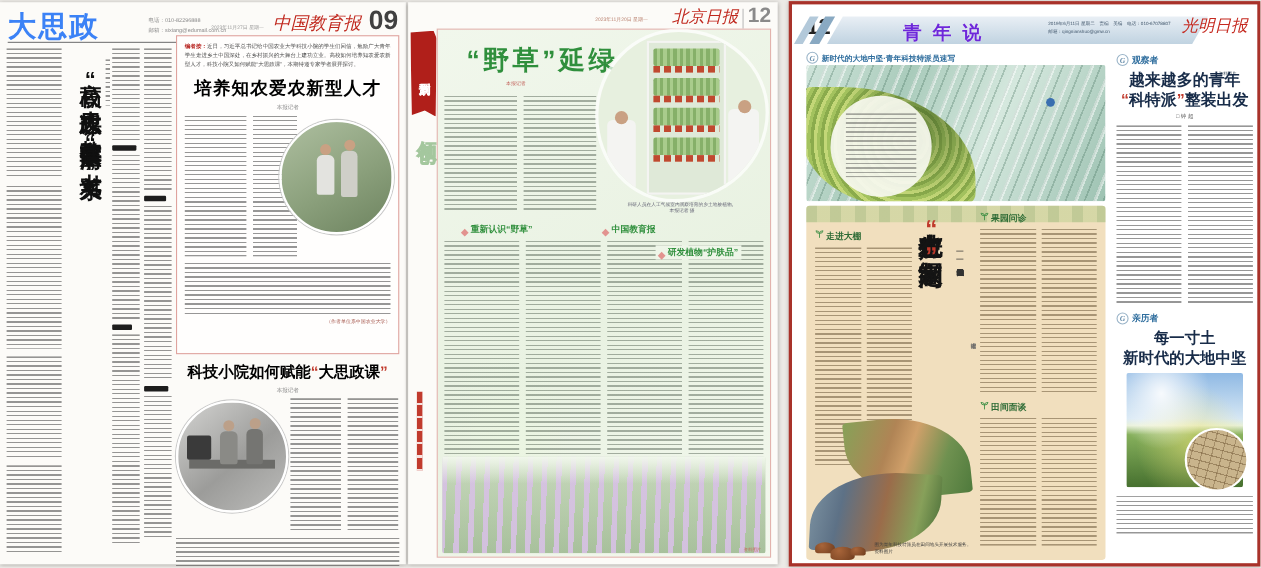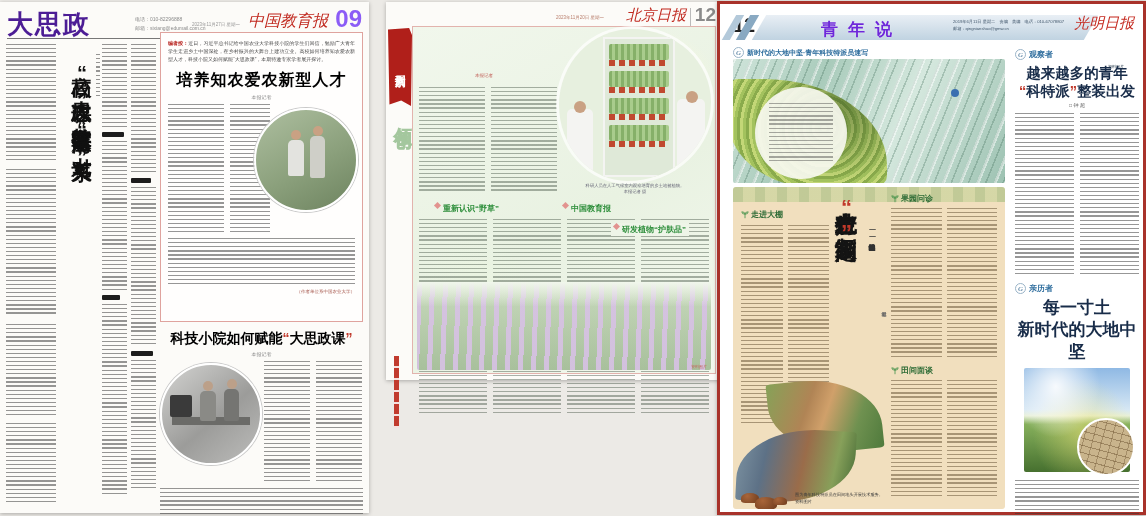--- a/index.html
+++ b/index.html
@@ -11,42 +11,42 @@
   .pl-g{background:repeating-linear-gradient(180deg,rgba(70,85,70,.45) 0 1.2px,transparent 1.2px 4.1px);}
   .pl-c{background:repeating-linear-gradient(180deg,rgba(95,75,45,.5) 0 1.2px,transparent 1.2px 4.1px);}
   .abs{position:absolute;}
   .serifit{font-family:"Liberation Serif","DejaVu Serif",serif;font-style:italic;font-weight:400;}
   .vtext{writing-mode:vertical-rl;text-orientation:upright;}
   .mh{background:#1d1d1d;height:5px;border-radius:1px;}
 
   
   #page-left{left:0;top:2px;width:369px;height:511px;}
   .lp-head{position:absolute;left:7px;top:5px;right:7px;height:31px;border-bottom:1.5px solid #777;}
-  .lp-title{font-size:26px;font-weight:900;letter-spacing:2px;color:#4c1d95;}
+  .lp-title{font-size:26px;font-weight:900;letter-spacing:2px;color:#3b82f6;}
   .lp-meta{position:absolute;left:128px;top:8px;font-size:5px;line-height:1.7;color:#8b8b8b;white-space:nowrap;}
   .lp-date{position:absolute;right:122px;top:15px;font-size:4.5px;color:#999;}
   .lp-mast{position:absolute;right:34px;top:4px;font-size:16px;color:#c0281e;}
-  .lp-pageno{position:absolute;right:0;top:-2px;font-size:24px;font-weight:700;color:#8b5cf6;}
+  .lp-pageno{position:absolute;right:0;top:-2px;font-size:24px;font-weight:700;color:#404040;}
   .lp-vhead{position:absolute;left:58px;top:58px;width:34px;bottom:10px;font-size:20px;line-height:1.04;
             font-weight:900;color:#101010;letter-spacing:1px;}
   .redbox{position:absolute;left:160px;top:30px;width:203px;height:290px;border:1.5px solid #dfa39e;
           background:#fffefd;padding:7px;box-sizing:border-box;}
   .ednote{font-size:5px;line-height:1.55;color:#4c4c4c;text-align:justify;}
   .ednote b{color:#b7231f;}
   .h-feature{font-size:16px;font-weight:900;text-align:center;letter-spacing:1px;margin-top:7px;color:#000;}
   .byline{font-size:5px;color:#888;text-align:center;margin-top:3px;}
   .circ{border-radius:50%;border:2px solid #fff;box-shadow:0 0 0 1px #c9c9c9;overflow:hidden;position:absolute;}
   .person{position:absolute;border-radius:5px 5px 2px 2px;}
   .phead{position:absolute;border-radius:50%;background:#c9a183;}
   .h-art2{font-size:14px;font-weight:900;text-align:center;color:#000;}
   .rq{color:#c0392b;}
   .attrib{font-size:4.5px;color:#a85c52;text-align:right;margin-top:3px;}
 
   
-  #page-mid{left:386px;top:2px;width:336px;height:378px;}
+  #page-mid{left:371px;top:2px;width:336px;height:511px;}
   .mid-frame{position:absolute;left:26px;top:24px;right:6px;bottom:6px;border:1px solid #e2b3ad;
      background:
        radial-gradient(closest-side at 75% 14%,rgba(252,252,214,.8),transparent),
        radial-gradient(closest-side at 20% 80%,rgba(235,246,225,.9),transparent),
        linear-gradient(150deg,#f1f7ec,#e9f2e2 55%,#f3f8ee);}
   .ribbon{position:absolute;left:2px;top:26px;width:24px;height:78px;background:#b01f1a;
      clip-path:polygon(0 2%,88% 0,100% 9%,96% 100%,55% 93%,6% 98%);color:#fff;
      font-family:"Liberation Serif",serif;font-weight:900;font-size:10.5px;line-height:1.1;
      display:flex;align-items:center;justify-content:center;}
   .lingchuang{position:absolute;left:5px;top:112px;font-size:18px;font-weight:900;letter-spacing:4px;
@@ -60,21 +60,21 @@
   .mid-headline{position:absolute;left:26px;top:12px;font-size:24px;font-weight:900;letter-spacing:3px;color:#2f8f3c;}
   .mid-byline{position:absolute;left:62px;top:46px;font-size:4.5px;color:#c2625a;}
   .blob{position:absolute;right:4px;top:2px;width:152px;height:152px;background:#e7f0df;overflow:hidden;
      border-radius:48% 52% 55% 45% / 50% 48% 52% 50%;box-shadow:0 0 0 3px rgba(255,255,255,.7);}
   .shelf{position:absolute;left:44px;top:8px;width:68px;height:136px;border:2px solid #f4f4f2;background:#dfe9d8;}
   .shelf-row{margin:5px 4px 0 4px;}
   .shelf-plant{height:16px;background:repeating-linear-gradient(90deg,#86b069 0 3px,#a9cc8c 3px 6px);border-radius:2px;}
   .shelf-pots{height:6px;background:repeating-linear-gradient(90deg,#c0492f 0 6px,transparent 6px 10px);}
   .coat{background:#f4f4f2;}
   .blob-cap{position:absolute;right:6px;top:156px;width:148px;font-size:4.3px;line-height:1.5;color:#667;text-align:center;}
-  .gsec{font-size:8px;font-weight:900;color:#2f8f3c;display:flex;align-items:flex-start;gap:3px;white-space:nowrap;}
+  .gsec{font-size:8px;font-weight:900;color:#2f8f3c;display:flex;align-items:flex-end;gap:3px;white-space:nowrap;}
   .diam{width:5px;height:5px;background:#e2938f;transform:rotate(45deg);display:inline-block;}
   .flowers{position:absolute;left:4px;right:4px;bottom:3px;height:88px;border-radius:2px;
      background:
        linear-gradient(180deg,#f1f7ec 0%,rgba(241,247,236,0) 28%),
        repeating-linear-gradient(92deg,rgba(214,194,226,.95) 0 5px,rgba(198,214,184,.45) 5px 13px),
        linear-gradient(180deg,#c9dcc0,#8fae85);}
   .flower-cap{position:absolute;bottom:4px;right:8px;font-size:4px;color:#c4675e;}
 
   
   #page-right{left:717px;top:1px;width:429px;height:514px;background:#fff;
@@ -103,38 +103,38 @@
      border-radius:6% 78% 12% 60%;
      background:
        radial-gradient(circle at 75% 20%,rgba(50,80,30,.5),transparent 55%),
        repeating-radial-gradient(circle at 60% 45%,#c3d777 0 3px,#8aab4c 3px 6px,#a3c25e 6px 9px);}
   .grape-circle{position:absolute;left:22px;bottom:4px;width:92px;height:92px;border-radius:50%;
      background:rgba(247,249,240,.92);}
   .tp-cap{position:absolute;right:14px;top:55px;font-size:4px;color:#24384a;}
   .cream{position:absolute;left:8px;top:178px;width:272px;height:322px;background:#f1dfbe;border-radius:3px;}
   .cream .leafband{position:absolute;left:0;right:0;top:0;height:15px;border-radius:3px 3px 0 0;opacity:.85;
      background:repeating-linear-gradient(90deg,rgba(116,168,88,.45) 0 10px,rgba(160,200,120,.4) 10px 22px);}
-  .sec-tag{font-size:8px;font-weight:900;color:#2d6b35;display:flex;align-items:center;gap:2px;white-space:nowrap;}
+  .sec-tag{font-size:8px;font-weight:900;color:#2d6b35;display:flex;align-items:flex-start;gap:2px;white-space:nowrap;}
   .sprout{display:inline-block;width:8px;height:8px;}
   .vh-center{position:absolute;left:102px;top:8px;height:306px;font-size:22px;line-height:1.05;
      font-weight:900;color:#141414;}
   .vh-sub{position:absolute;left:134px;top:38px;height:256px;font-size:6.5px;font-weight:700;color:#333;}
   .vh-by{position:absolute;left:148px;top:120px;height:120px;font-size:5px;color:#666;}
   .leaf1{position:absolute;left:34px;top:2px;width:112px;height:74px;border-radius:4% 70% 4% 70%;
      transform:rotate(-6deg);
      background:linear-gradient(115deg,#86a258 0%,#b08455 35%,#d0a06a 50%,#6f9150 75%,#4f7a3c 100%);}
   .leaf2{position:absolute;left:2px;top:52px;width:118px;height:74px;border-radius:70% 4% 70% 4%;
      transform:rotate(3deg);
      background:linear-gradient(100deg,#7d93a2 0%,#5d7186 25%,#9a6c4a 55%,#87a05a 80%,#466b36 100%);}
   .mush{position:absolute;width:18px;height:10px;border-radius:50% 50% 24% 24%;
      background:radial-gradient(circle at 35% 30%,#a8653a,#6f3c1d);}
   .rcol{position:absolute;left:290px;top:40px;width:124px;}
   .rc-tag{font-size:8px;font-weight:800;color:#2f6e9e;display:flex;align-items:center;gap:3px;}
   .hA{font-size:14.5px;font-weight:900;color:#182c49;text-align:center;line-height:1.25;margin-top:4px;}
-  .hB{font-size:17px;font-weight:900;color:#182c49;text-align:center;line-height:1.3;margin-top:3px;}
+  .hB{font-size:14px;font-weight:900;color:#182c49;text-align:center;line-height:1.3;margin-top:3px;}
   .rby{font-size:5px;color:#555;text-align:center;margin-top:2px;}
   .photoB{position:relative;width:106px;height:104px;margin:4px auto 0 auto;border-radius:2px;
      background:
        radial-gradient(ellipse at 30% 18%,rgba(255,255,255,.9),transparent 42%),
        radial-gradient(ellipse at 55% 62%,rgba(235,225,120,.55),transparent 60%),
        linear-gradient(180deg,#8fb9e4 0%,#d6e7f4 40%,#e8f0d8 46%,#86b05c 54%,#46702f 100%);}
   .inset{position:absolute;right:-5px;bottom:-4px;width:54px;height:54px;border-radius:50%;border:2px solid #fff;
      background:
        repeating-linear-gradient(15deg,rgba(120,95,60,.55) 0 1px,transparent 1px 7px),
        repeating-linear-gradient(105deg,rgba(120,95,60,.45) 0 1px,transparent 1px 9px),
@@ -228,20 +228,21 @@
   </div>
   <div class="lingchuang vtext">领创</div>
   <div class="mid-redstrip"></div>
 
   <span class="mid-date">2023年11月20日 星期一</span>
   <span class="mid-mast serifit">北京日报</span>
   <span class="mid-sep"></span>
   <span class="mid-pageno">12</span>
 
   <div class="mid-frame">
+    <div class="mid-headline">“野草”延绿</div>
     <div class="mid-byline">本报记者</div>
 
     <div class="abs" style="left:6px;top:60px;width:138px;height:104px;display:flex;gap:6px;">
       <div class="pl-g" style="width:66px;height:104px;"></div>
       <div class="pl-g" style="width:66px;height:104px;"></div>
     </div>
 
     <div class="blob">
       <div class="shelf">
         <div class="shelf-row">

